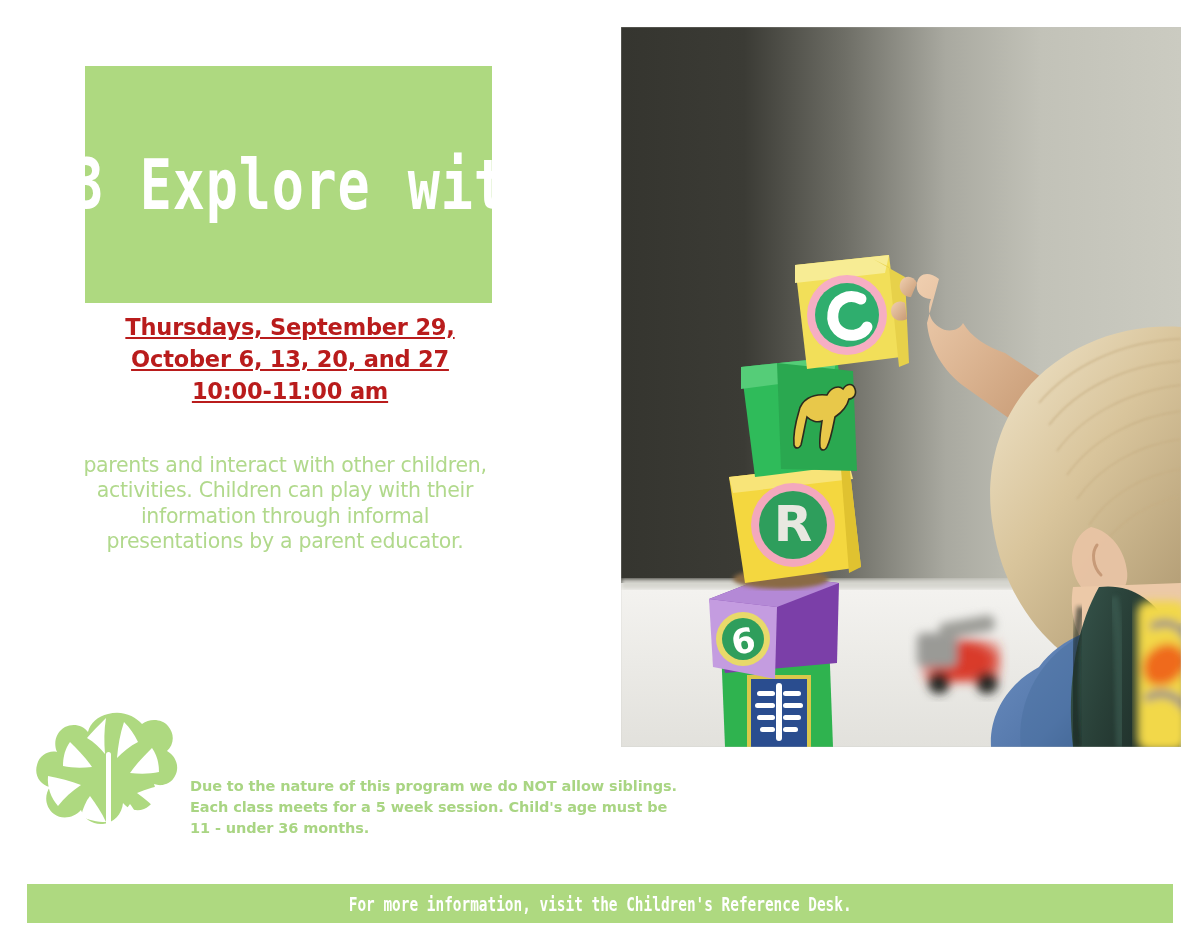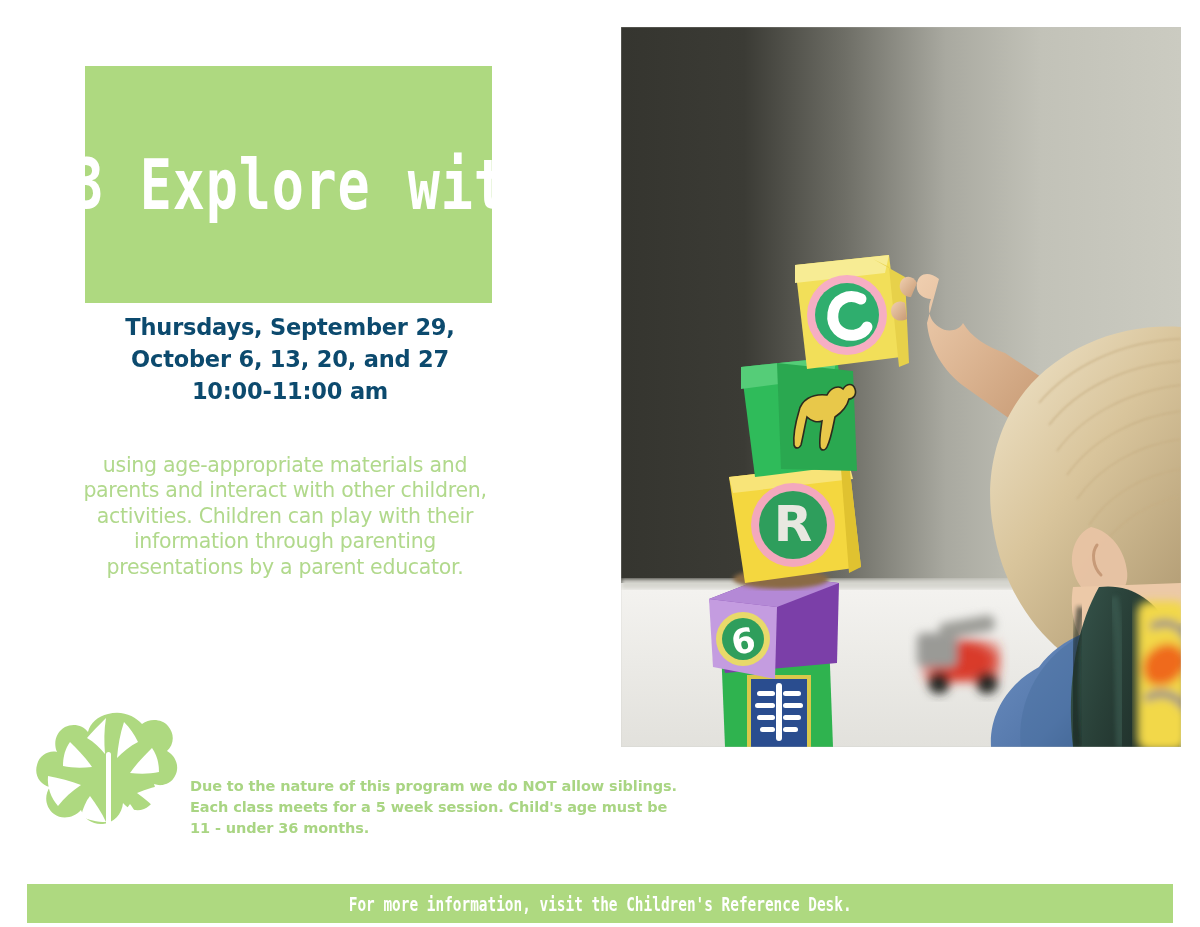--- a/index.html
+++ b/index.html
@@ -44,26 +44,27 @@
   #title-line-1 { font-size: 62px; letter-spacing: 3px; margin-bottom: 2px; }
   #title-line-2 { font-size: 62px; }
   #title-line-3 { font-size: 62px; }
 
   #schedule {
     position: absolute;
     left: 60px;
     top: 312px;
     width: 460px;
     text-align: center;
-    color: #0c4a6e;
+    color: #b91c1c;
     font-family: "DejaVu Sans", sans-serif;
     font-weight: bold;
     font-size: 22.5px;
     line-height: 1.42;
     letter-spacing: -0.2px;
+    text-decoration: underline;
   }
   #schedule div { white-space: nowrap; }
 
   #description {
     position: absolute;
     left: 55px;
     top: 453px;
     width: 460px;
     text-align: center;
     color: #b1d98c;
@@ -144,24 +145,23 @@
   <div class="title-line" id="title-line-3">with Me</div>
 </div>
 
 <div id="schedule">
   <div>Thursdays, September 29,</div>
   <div>October 6, 13, 20, and 27</div>
   <div>10:00-11:00 am</div>
 </div>
 
 <div id="description">
-  <div>using age-appropriate materials and</div>
   <div>parents and interact with other children,</div>
   <div>activities. Children can play with their</div>
-  <div>information through parenting</div>
+  <div>information through informal</div>
   <div>presentations by a parent educator.</div>
 </div>
 
 <div id="leaf-icon">
   <svg viewBox="0 0 152 140" xmlns="http://www.w3.org/2000/svg" aria-hidden="true">
     <g fill="#aed980">
       <path d="M74 2 C88 -2 101 4 108 12 C116 6 128 7 134 14 C141 22 140 33 133 39
                C142 44 146 55 141 64 C137 72 128 75 120 72 C124 82 120 93 110 97
                C102 100 94 97 89 91 C88 102 80 111 69 112 C59 113 50 107 47 98
                C40 106 28 108 20 102 C11 95 10 83 16 75 C6 73 0 63 3 53

